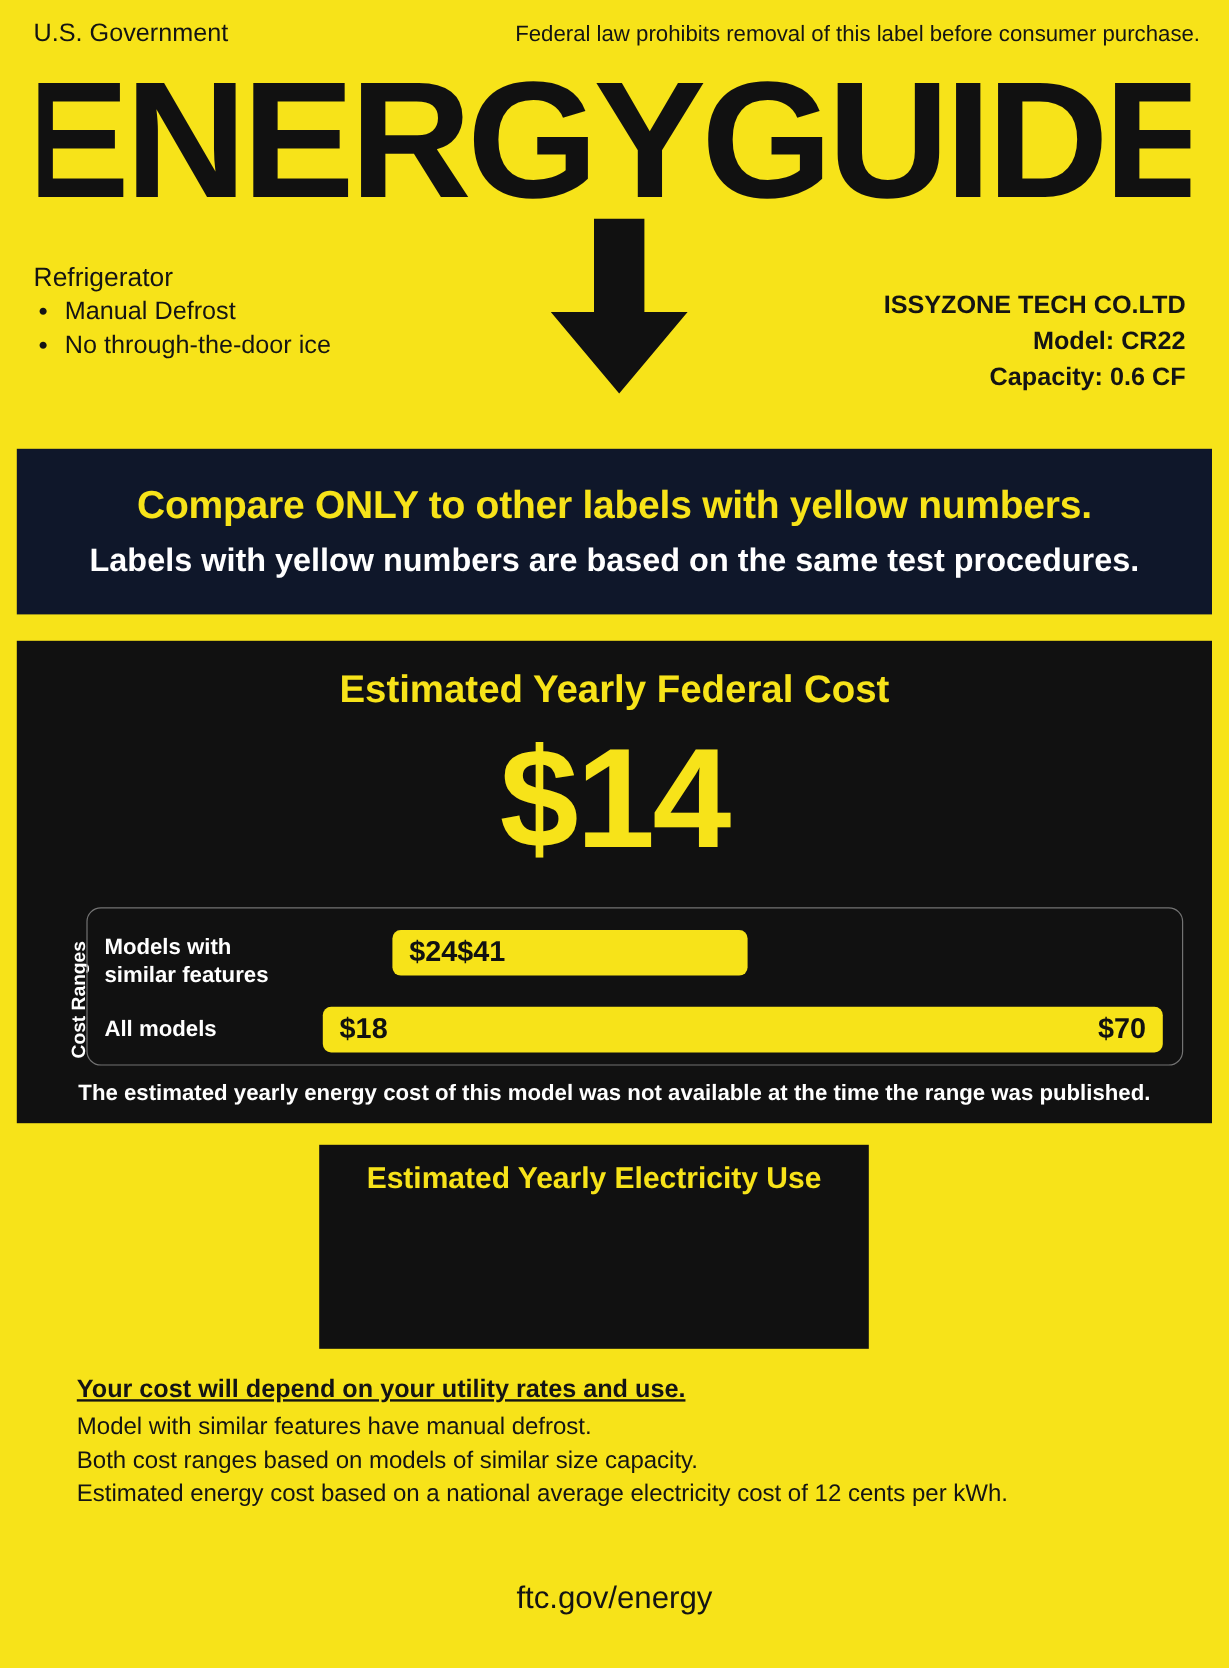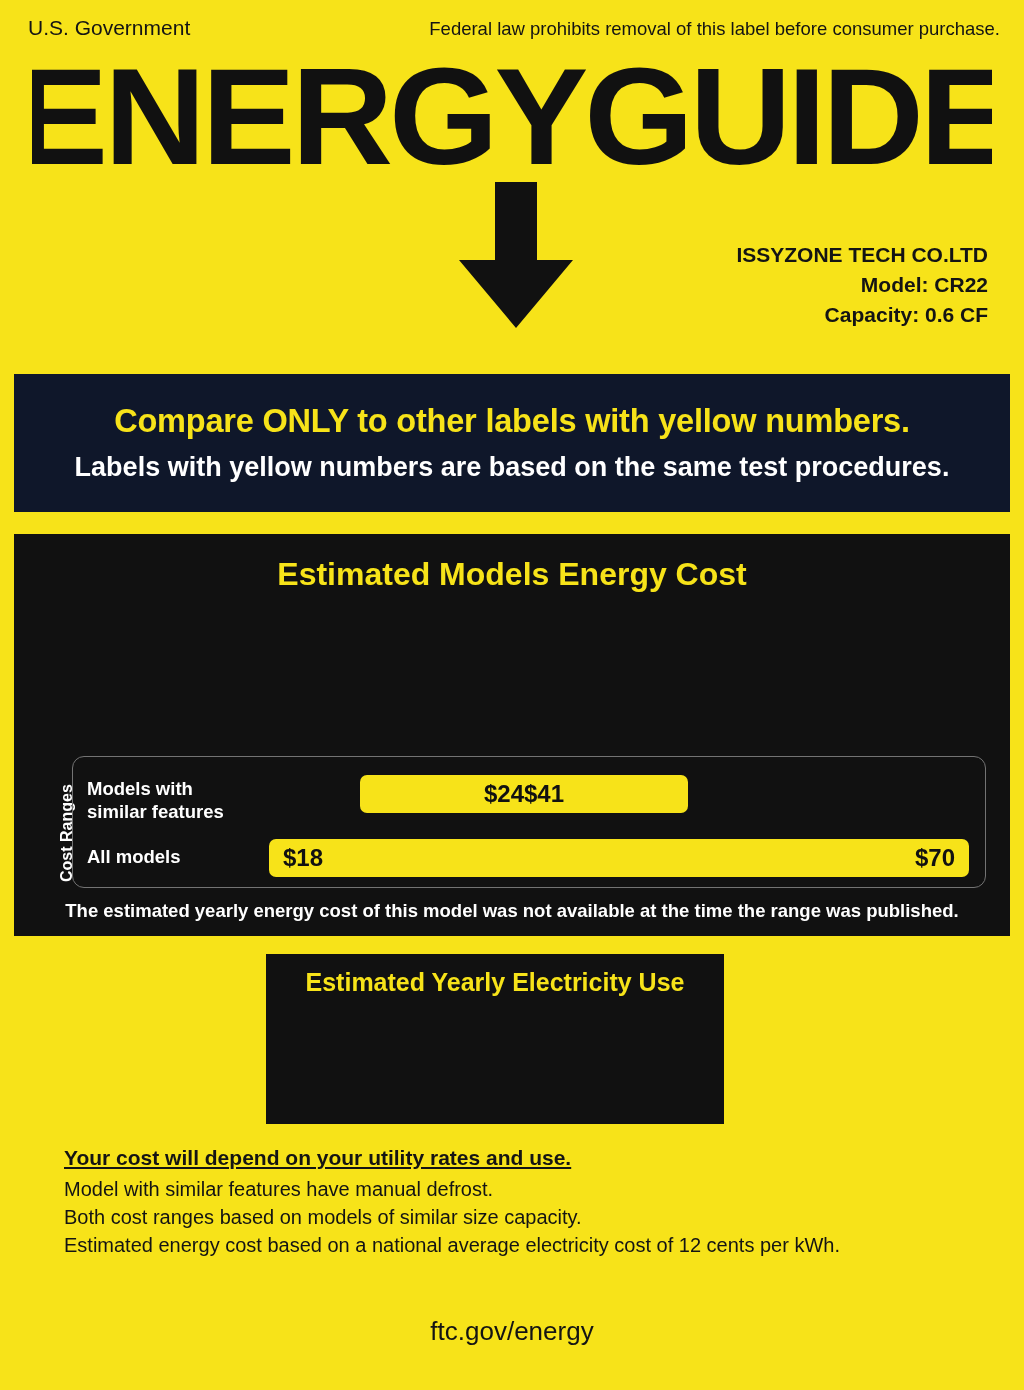--- a/index.html
+++ b/index.html
@@ -211,24 +211,23 @@
     height: 38px;
     background: #F7E319;
     border-radius: 7px;
     display: flex;
     align-items: center;
     box-sizing: border-box;
   }
   .bar.similar {
     left: 254px;
     top: 18px;
-    width: 328px;
-    justify-content: center;
+    width: 296px;
+    justify-content: flex-start;
     padding: 0 14px;
-    margin-left: 33px;
   }
   .bar.all {
     left: 196px;
     top: 82px;
     width: 700px;
     justify-content: space-between;
     padding: 0 14px;
   }
   .bar span {
     color: #111111;
@@ -323,34 +322,42 @@
       <text x="480" y="112" text-anchor="middle" font-family="Liberation Sans, sans-serif" font-size="138" font-weight="bold" letter-spacing="-4" fill="#111111" transform="scale(1.02 1)" style="transform-origin:480px 70px;">ENERGYGUIDE</text>
     </svg>
   </div>
 
   <div class="arrow">
     <svg width="122" height="150" viewBox="0 0 122 150">
       <polygon points="40,0 82,0 82,78 118,78 61,146 4,78 40,78" fill="#111111"></polygon>
     </svg>
   </div>
 
+  <div class="product">
+    <h2>Refrigerator</h2>
+    <ul>
+      <li>Manual Defrost</li>
+      <li>No through-the-door ice</li>
+    </ul>
+  </div>
 
   <div class="maker">
     <div>ISSYZONE TECH CO.LTD</div>
     <div>Model: CR22</div>
     <div>Capacity: 0.6 CF</div>
   </div>
 
   <div class="compare">
     <div class="line1">Compare ONLY to other labels with yellow numbers.</div>
     <div class="line2">Labels with yellow numbers are based on the same test procedures.</div>
   </div>
 
   <div class="costpanel">
-    <div class="heading">Estimated Models Energy Cost</div>
+    <div class="heading">Estimated Yearly Federal Cost</div>
+    <div class="bigcost">$14</div>
 
     <div class="ranges">
       <div class="rangelabel">
         <span>Cost Ranges</span>
       </div>
       <div class="rangebox">
         <div class="rowlabel similar">
           <div>Models with</div>
           <div>similar features</div>
         </div>

